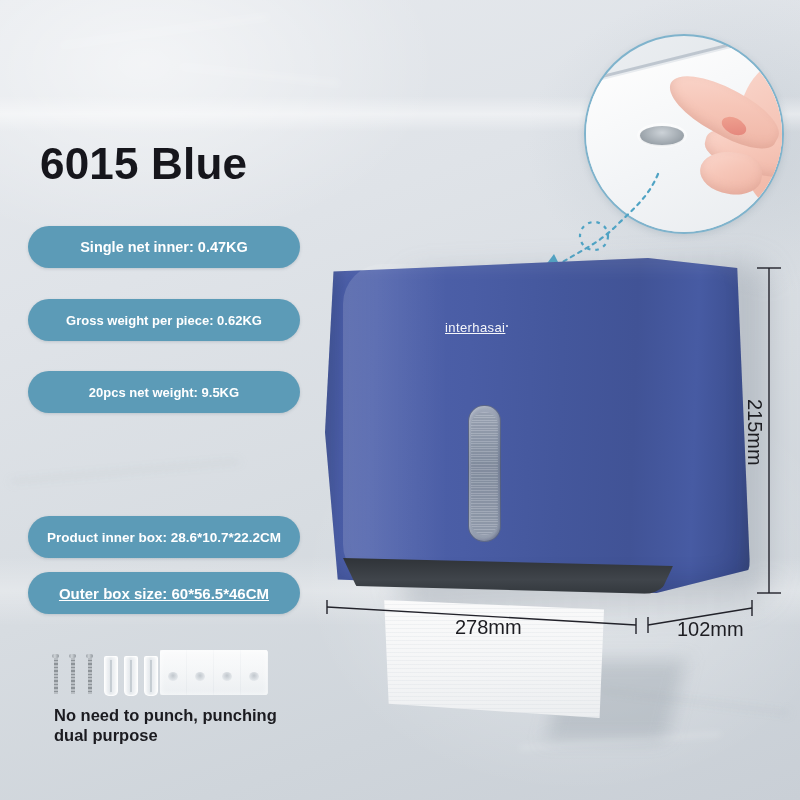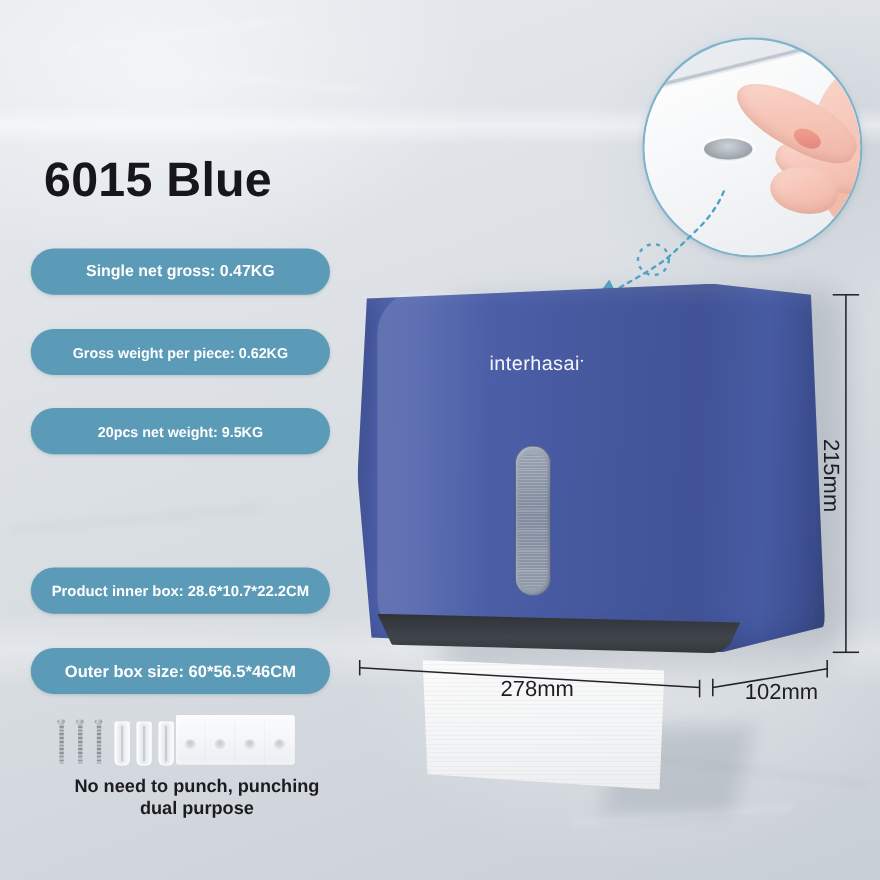--- a/index.html
+++ b/index.html
@@ -86,22 +86,22 @@
     background:
       linear-gradient(92deg,
         #3c4f92 0%, #4a5da6 5%, #4e61ab 12%,
         #4a5da5 34%, #44579c 55%, #415396 72%,
         #475ba3 86%, #3b4d8e 97%, #2f4078 100%);
     box-shadow:inset 0 8px 18px rgba(255,255,255,.10), inset 0 -12px 24px rgba(15,25,60,.22);
     clip-path:polygon(2% 4%, 76% 0%, 97% 3%, 100% 93%, 78% 100%, 3% 96%, 0% 52%);}
   #body-gloss{position:absolute;left:18px;top:6px;width:130px;height:320px;
     background:linear-gradient(90deg,rgba(255,255,255,.14),rgba(255,255,255,0) 80%);
     border-radius:40px;pointer-events:none;}
-  #logo{position:absolute;left:120px;top:62px;font-size:18px;color:#ffffff;
-    letter-spacing:.4px;opacity:.95;font-weight:normal;}
+  #logo{position:absolute;left:120px;top:62px;font-size:13px;color:#ffffff;
+    letter-spacing:.4px;opacity:.95;font-weight:normal;text-decoration:underline;}
   #logo .dot{display:inline-block;width:2px;height:2px;background:#fff;border-radius:50%;
     vertical-align:super;margin-left:1px;}
   #window{position:absolute;left:143px;top:147px;width:31px;height:135px;border-radius:16px;
     background:linear-gradient(180deg,rgba(168,176,186,.92),rgba(140,149,160,.88) 45%,rgba(160,168,178,.90));
     border:1.5px solid rgba(42,55,100,.55);
     box-shadow:inset 1px 1px 3px rgba(255,255,255,.30), inset -1px -1px 3px rgba(40,50,90,.35);}
   #window:after{content:"";position:absolute;left:2px;top:6px;right:2px;bottom:6px;
     background:repeating-linear-gradient(180deg,rgba(255,255,255,.16) 0 1px,rgba(110,120,132,.13) 1px 2.6px);
     border-radius:14px;}
   #underside{position:absolute;left:18px;top:300px;width:330px;height:36px;
@@ -132,32 +132,32 @@
   <div class="band" style="top:556px;height:70px;background:linear-gradient(180deg,rgba(255,255,255,0),rgba(255,255,255,.30) 50%,rgba(255,255,255,0));"></div>
   <div class="vein" style="left:60px;top:30px;width:210px;height:2px;transform:rotate(-8deg);"></div>
   <div class="vein" style="left:180px;top:74px;width:160px;height:2px;transform:rotate(6deg);"></div>
   <div class="veind" style="left:10px;top:470px;width:230px;height:3px;transform:rotate(-5deg);"></div>
   <div class="veind" style="left:600px;top:700px;width:190px;height:3px;transform:rotate(7deg);"></div>
   <div class="vein" style="left:520px;top:740px;width:200px;height:2px;transform:rotate(-4deg);"></div>
 
   <div id="title">6015 Blue</div>
 
   <div class="pill" style="top:226px;background:#5c9bb7;">
-    <span style="font-size:14.5px;">Single net gross: 0.47KG</span>
+    <span style="font-size:14.5px;">Single net inner: 0.47KG</span>
   </div>
   <div class="pill" style="top:299px;background:#5c9bb7;">
     <span style="font-size:13px;">Gross weight per piece: 0.62KG</span>
   </div>
   <div class="pill" style="top:371px;background:#5c9bb7;">
     <span style="font-size:13px;">20pcs net weight: 9.5KG</span>
   </div>
   <div class="pill" style="top:516px;background:#5c9bb7;">
     <span style="font-size:13.5px;">Product inner box: 28.6*10.7*22.2CM</span>
   </div>
-  <div class="pill" style="top:589px;background:#5c9bb7;">
+  <div class="pill" style="top:572px;background:#5c9bb7;text-decoration:underline;">
     <span style="font-size:15px;">Outer box size: 60*56.5*46CM</span>
   </div>
 
   <div id="hardware">
     <div class="screw" style="left:0px;">
         <div class="head"></div>
         <div class="shaft"></div>
       </div>
     <div class="screw" style="left:17px;">
         <div class="head"></div>
@@ -180,21 +180,21 @@
           <div class="hole"></div>
         </div>
       <div class="pad" style="left:54px;">
           <div class="hole"></div>
         </div>
       <div class="pad" style="left:81px;">
           <div class="hole"></div>
         </div>
     </div>
   </div>
-  <div id="hwcaption" style="white-space:pre-line;text-align:center;">No need to punch, punching
+  <div id="hwcaption" style="white-space:pre-line;">No need to punch, punching
 dual purpose</div>
 
   <div id="inset">
     <div id="ins-white"></div>
     <div id="ins-edge"></div>
     <div id="ins-btn"></div>
     <div id="ins-hand"></div>
     <div class="finger" id="f-mid"></div>
     <div class="finger" id="f-knuck"></div>
     <div class="finger" id="f-index"></div>

